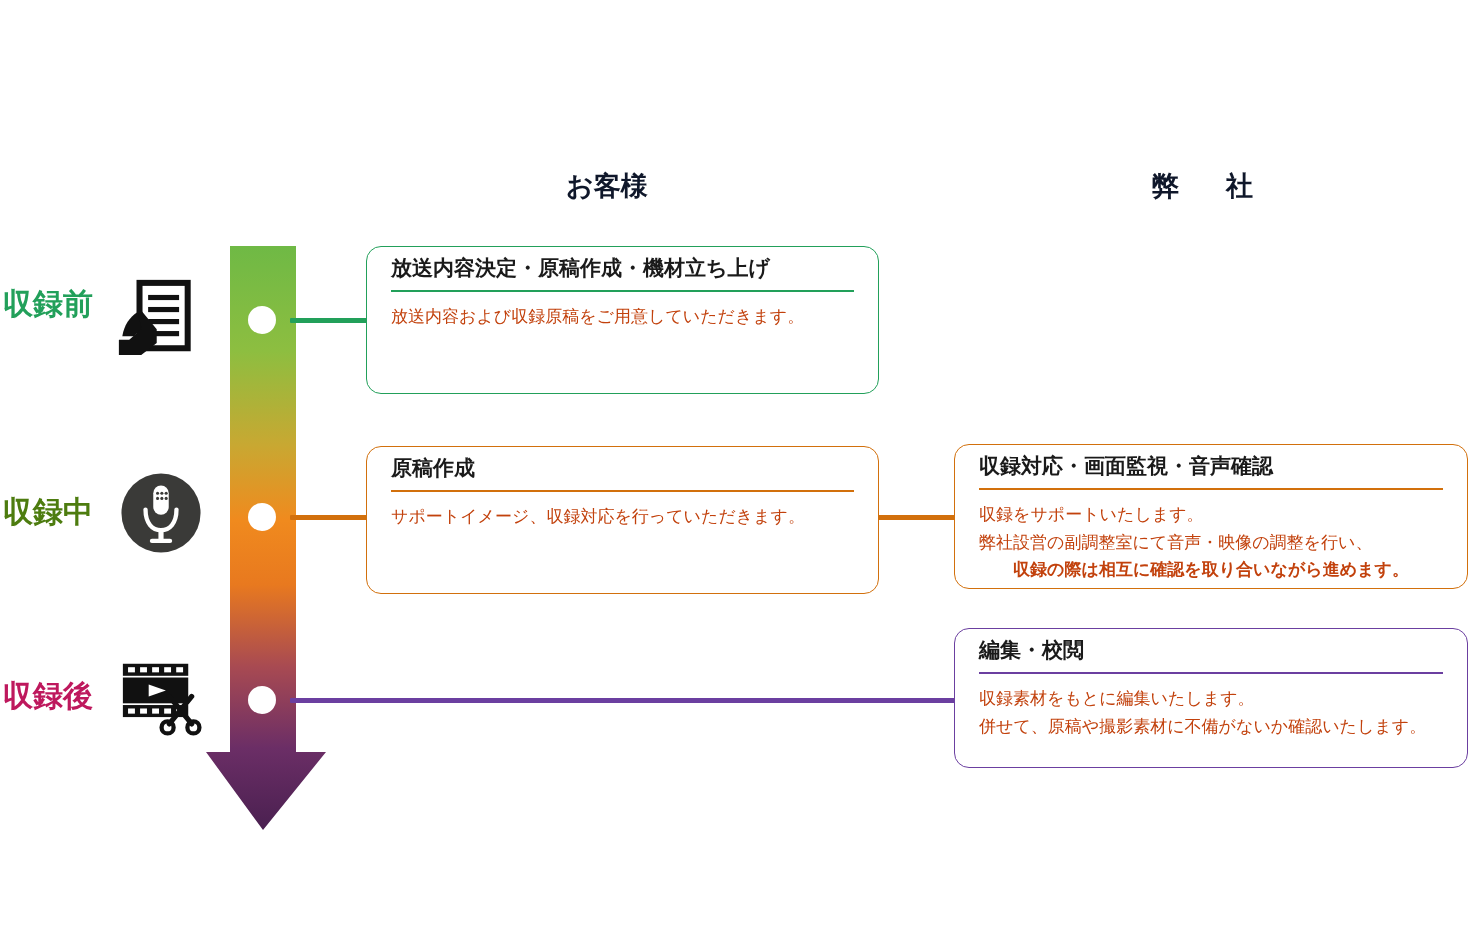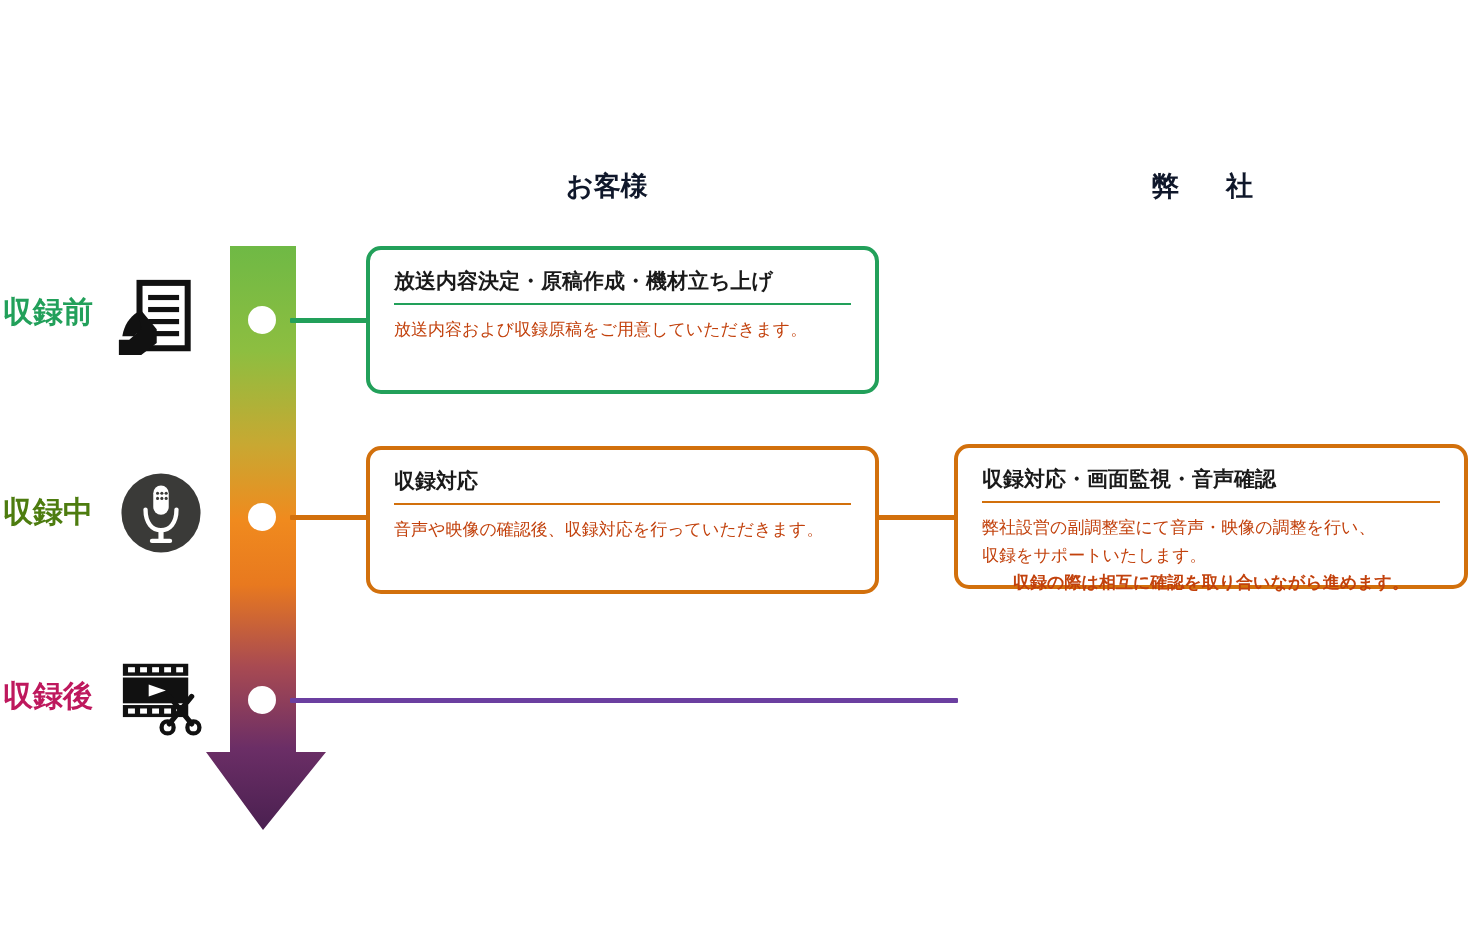--- a/index.html
+++ b/index.html
@@ -43,21 +43,21 @@
   .col-header.company  { left: 1152px; letter-spacing: 10px; }
 
   
   .stage-label {
     position: absolute;
     left: 3px;
     font-size: 30px;
     font-weight: 700;
     white-space: nowrap;
   }
-  .stage-label.s1 { top: 292px; color: #22A05A; }
+  .stage-label.s1 { top: 284px; color: #22A05A; }
   .stage-label.s2 { top: 492px; color: #4d7c0f; }
   .stage-label.s3 { top: 676px; color: #be185d; }
 
   
   .stage-icon {
     position: absolute;
     width: 86px;
     height: 86px;
   }
   .stage-icon.i1 { left: 112px; top: 276px; }
@@ -95,23 +95,23 @@
   .conn.c-green  { left: 290px;  top: 318px; width: 86px;  background: #22A05A; }
   .conn.c-orange { left: 290px;  top: 515px; width: 86px;  background: #D2700C; }
   .conn.c-bridge { left: 874px;  top: 515px; width: 86px;  background: #D2700C; }
   .conn.c-purple { left: 290px;  top: 698px; width: 668px; background: #6B3FA0; }
 
   
   .card {
     position: absolute;
     box-sizing: border-box;
     background: #ffffff;
-    border: 4px solid #d946ef;
+    border: 1px solid #d946ef;
     border-radius: 15px;
-    padding: 18px 24px 14px 24px;
+    padding: 8px 24px 14px 24px;
   }
   .card .card-title {
     font-size: 21px;
     font-weight: 700;
     color: #1a1a1a;
     line-height: 1.25;
     white-space: nowrap;
   }
   .card .rule {
     margin-top: 9px;
@@ -250,31 +250,39 @@
 
   <div class="card card-green">
     <div class="card-title">放送内容決定・原稿作成・機材立ち上げ</div>
     <div class="rule"></div>
     <div class="card-body">
       <div class="line">放送内容および収録原稿をご用意していただきます。</div>
     </div>
   </div>
 
   <div class="card card-orange-left">
-    <div class="card-title">収録対応</div>
-    <div class="rule"></div>
-    <div class="card-body">
-      <div class="line">音声や映像の確認後、収録対応を行っていただきます。</div>
+    <div class="card-title">原稿作成</div>
+    <div class="rule"></div>
+    <div class="card-body">
+      <div class="line">サポートイメージ、収録対応を行っていただきます。</div>
     </div>
   </div>
 
   <div class="card card-orange-right">
     <div class="card-title">収録対応・画面監視・音声確認</div>
     <div class="rule"></div>
     <div class="card-body">
+      <div class="line">収録をサポートいたします。</div>
       <div class="line">弊社設営の副調整室にて音声・映像の調整を行い、</div>
-      <div class="line">収録をサポートいたします。</div>
       <div class="line bold">収録の際は相互に確認を取り合いながら進めます。</div>
     </div>
   </div>
 
+  <div class="card card-purple">
+    <div class="card-title">編集・校閲</div>
+    <div class="rule"></div>
+    <div class="card-body">
+      <div class="line">収録素材をもとに編集いたします。</div>
+      <div class="line">併せて、原稿や撮影素材に不備がないか確認いたします。</div>
+    </div>
+  </div>
 
 </div>
 
 </body></html>

